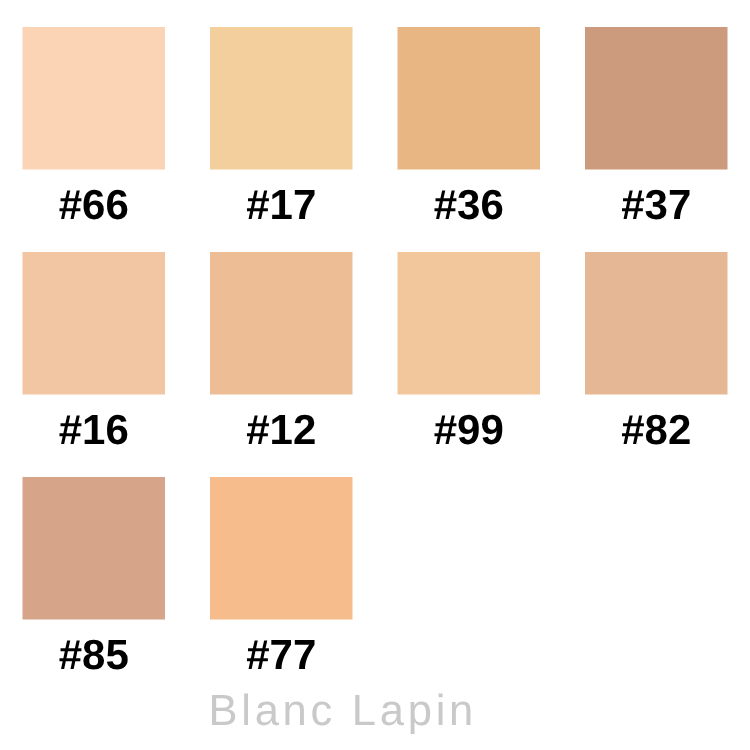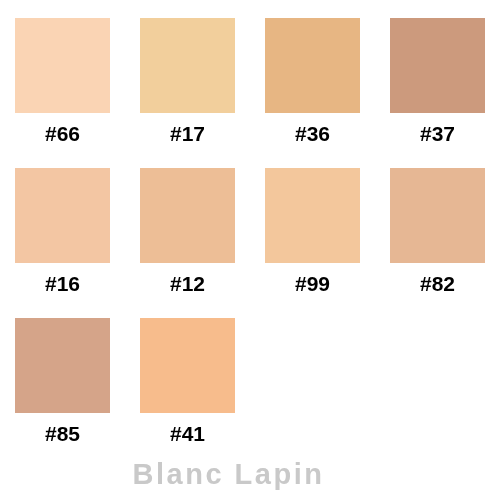--- a/index.html
+++ b/index.html
@@ -38,37 +38,37 @@
     align-items: center;
   }
   .swatch-chip {
     width: 95px;
     height: 95px;
     flex: 0 0 95px;
   }
   .swatch-label {
     margin-top: 10px;
     font-family: "Liberation Sans", sans-serif;
-    font-size: 21px;
+    font-size: 28px;
     font-weight: bold;
     color: #000000;
     letter-spacing: 0px;
     line-height: 1;
     text-align: center;
     white-space: nowrap;
   }
   #watermark {
     position: absolute;
     left: 0;
     top: 458px;
     width: 457px;
     text-align: center;
     font-family: "Liberation Sans", sans-serif;
     font-size: 29px;
-    font-weight: 700;
+    font-weight: 400;
     letter-spacing: 2.5px;
     color: #c9c9c9;
     white-space: nowrap;
     user-select: none;
   }
 </style>
 </head>
 <body style="background-color: rgb(255, 255, 255);">
 
 <div id="page">
@@ -105,19 +105,19 @@
       <div class="swatch-cell">
         <div class="swatch-chip" style="background-color: rgb(230, 183, 148);"></div>
         <div class="swatch-label">#82</div>
       </div>
       <div class="swatch-cell">
         <div class="swatch-chip" style="background-color: rgb(213, 164, 137);"></div>
         <div class="swatch-label">#85</div>
       </div>
       <div class="swatch-cell">
         <div class="swatch-chip" style="background-color: rgb(247, 188, 140);"></div>
-        <div class="swatch-label">#41</div>
+        <div class="swatch-label">#77</div>
       </div>
     </div>
 
   <div id="watermark" style="color: rgb(201, 201, 201);">Blanc Lapin</div>
 
 </div>
 
 </body></html>

